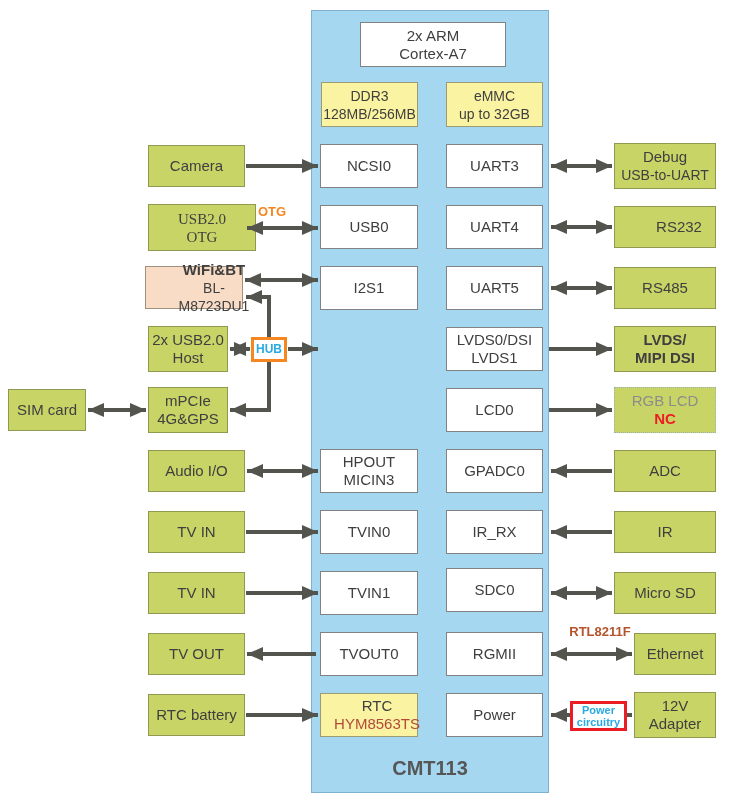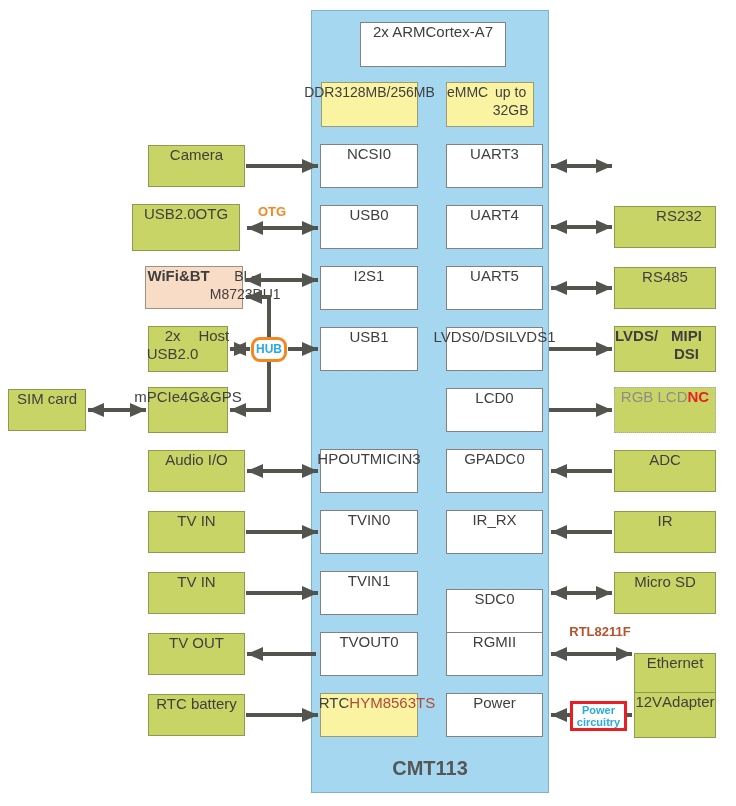--- a/index.html
+++ b/index.html
@@ -2,21 +2,21 @@
 <html><head>
 <meta charset="utf-8">
 <style>
   html,body{margin:0;padding:0;background:#ffffff;}
   #canvas{
     position:relative;width:736px;height:806px;background:#ffffff;overflow:hidden;
     font-family:"Liberation Sans",sans-serif;color:#3f3f3f;
   }
   .abs{position:absolute;box-sizing:border-box;}
   .box{
-    display:flex;flex-direction:row;align-items:flex-start;justify-content:center;
+    display:flex;flex-direction:column;align-items:center;justify-content:center;
     text-align:center;font-size:15px;line-height:18px;z-index:3;
   }
   .panel{
     background:#a6d7f1;border:1px solid #7fb2d0;z-index:1;
   }
   .white{background:#ffffff;border:1px solid #828282;}
   .green{background:#c9d467;border:1px solid #8f9a50;}
   .yellow{background:#faf3a2;border:1px solid #9b9b74;}
   .pink{background:#f8dcc6;border:1px solid #a2907e;padding-left:40px;}
   .dotted{background:#c9d467;border:1px dotted #9ab0b6;}
@@ -47,29 +47,28 @@
   <div class="abs title" style="left:311px;top:757px;width:238px;height:26px;">CMT113</div>
 
   <div class="abs box white" style="left:360px;top:22px;width:146px;height:45px;">
     <span>2x ARM</span>
     <span>Cortex-A7</span>
   </div>
   <div class="abs box yellow" style="left:321px;top:82px;width:97px;height:45px;font-size:14px;">
     <span>DDR3</span>
     <span>128MB/256MB</span>
   </div>
-  <div class="abs box yellow" style="left:446px;top:82px;width:88px;height:45px;font-size:14px;">
+  <div class="abs box yellow" style="left:446px;top:82px;width:97px;height:45px;font-size:14px;">
     <span>eMMC</span>
     <span>up to 32GB</span>
   </div>
 
   <div class="abs box white" style="left:320px;top:144px;width:98px;height:44px;">NCSI0</div>
   <div class="abs box white" style="left:320px;top:205px;width:98px;height:44px;">USB0</div>
   <div class="abs box white" style="left:320px;top:266px;width:98px;height:44px;">I2S1</div>
-  <div class="abs box white" style="left:320px;top:327px;width:98px;height:44px;">USB1</div>
   <div class="abs box white" style="left:320px;top:449px;width:98px;height:44px;">
     <span>HPOUT</span>
     <span>MICIN3</span>
   </div>
   <div class="abs box white" style="left:320px;top:510px;width:98px;height:44px;">TVIN0</div>
   <div class="abs box white" style="left:320px;top:571px;width:98px;height:44px;">TVIN1</div>
   <div class="abs box white" style="left:320px;top:632px;width:98px;height:44px;">TVOUT0</div>
   <div class="abs box yellow" style="left:320px;top:693px;width:98px;height:44px;padding-left:16px;">
     <span>RTC</span>
     <span class="brick-text">HYM8563TS</span>
@@ -78,26 +77,26 @@
   <div class="abs box white" style="left:446px;top:144px;width:97px;height:44px;">UART3</div>
   <div class="abs box white" style="left:446px;top:205px;width:97px;height:44px;">UART4</div>
   <div class="abs box white" style="left:446px;top:266px;width:97px;height:44px;">UART5</div>
   <div class="abs box white" style="left:446px;top:327px;width:97px;height:44px;">
     <span>LVDS0/DSI</span>
     <span>LVDS1</span>
   </div>
   <div class="abs box white" style="left:446px;top:388px;width:97px;height:44px;">LCD0</div>
   <div class="abs box white" style="left:446px;top:449px;width:97px;height:44px;">GPADC0</div>
   <div class="abs box white" style="left:446px;top:510px;width:97px;height:44px;">IR_RX</div>
-  <div class="abs box white" style="left:446px;top:589px;width:97px;height:44px;">SDC0</div>
+  <div class="abs box white" style="left:446px;top:568px;width:97px;height:44px;">SDC0</div>
   <div class="abs box white" style="left:446px;top:632px;width:97px;height:44px;">RGMII</div>
   <div class="abs box white" style="left:446px;top:693px;width:97px;height:44px;">Power</div>
 
   <div class="abs box green" style="left:148px;top:145px;width:97px;height:42px;">Camera</div>
-  <div class="abs box green" style="left:132px;top:204px;width:108px;height:47px;">
+  <div class="abs box green" style="left:148px;top:204px;width:108px;height:47px;font-family:Liberation Serif, serif;">
     <span>USB2.0</span>
     <span>OTG</span>
   </div>
   <div class="abs box pink" style="left:145px;top:266px;width:98px;height:43px;font-size:14px;">
     <span class="bold" style="font-size:15px;">WiFi&amp;BT</span>
     <span>BL-M8723DU1</span>
   </div>
   <div class="abs box green" style="left:148px;top:326px;width:80px;height:46px;">
     <span>2x USB2.0</span>
     <span>Host</span>
@@ -106,41 +105,45 @@
     <span>mPCIe</span>
     <span>4G&amp;GPS</span>
   </div>
   <div class="abs box green" style="left:8px;top:389px;width:78px;height:42px;">SIM card</div>
   <div class="abs box green" style="left:148px;top:450px;width:97px;height:42px;">Audio I/O</div>
   <div class="abs box green" style="left:148px;top:511px;width:97px;height:42px;">TV IN</div>
   <div class="abs box green" style="left:148px;top:572px;width:97px;height:42px;">TV IN</div>
   <div class="abs box green" style="left:148px;top:633px;width:97px;height:42px;">TV OUT</div>
   <div class="abs box green" style="left:148px;top:694px;width:97px;height:42px;">RTC battery</div>
 
+  <div class="abs box green" style="left:614px;top:143px;width:102px;height:46px;font-size:14px;">
+    <span style="font-size:15px;">Debug</span>
+    <span>USB-to-UART</span>
+  </div>
   <div class="abs box green" style="left:614px;top:206px;width:102px;height:42px;padding-left:28px;">RS232</div>
   <div class="abs box green" style="left:614px;top:267px;width:102px;height:42px;">RS485</div>
   <div class="abs box green" style="left:614px;top:326px;width:102px;height:46px;font-weight:bold;">
     <span>LVDS/</span>
     <span>MIPI DSI</span>
   </div>
   <div class="abs box dotted" style="left:614px;top:387px;width:102px;height:46px;">
     <span class="gray-text">RGB LCD</span>
     <span class="red-text">NC</span>
   </div>
   <div class="abs box green" style="left:614px;top:450px;width:102px;height:42px;">ADC</div>
   <div class="abs box green" style="left:614px;top:511px;width:102px;height:42px;">IR</div>
   <div class="abs box green" style="left:614px;top:572px;width:102px;height:42px;">Micro SD</div>
-  <div class="abs box green" style="left:634px;top:633px;width:82px;height:42px;margin-top:20px;">Ethernet</div>
+  <div class="abs box green" style="left:634px;top:633px;width:82px;height:42px;">Ethernet</div>
   <div class="abs box green" style="left:634px;top:692px;width:82px;height:46px;">
     <span>12V</span>
     <span>Adapter</span>
   </div>
 
   <div class="abs tag otg-tag" style="left:250px;top:204px;width:44px;">OTG</div>
-  <div class="abs small-note hub-note" style="left:251px;top:337px;width:36px;height:25px;border-radius:9px;">HUB</div>
+  <div class="abs small-note hub-note" style="left:251px;top:337px;width:36px;height:25px;">HUB</div>
   <div class="abs tag rtl-tag" style="left:560px;top:624px;width:80px;">RTL8211F</div>
   <div class="abs small-note pwr-note" style="left:570px;top:701px;width:57px;height:30px;">
     <span>Power</span>
     <span>circuitry</span>
   </div>
 
   <svg id="wires" width="736" height="806">
     <defs>
       <marker id="ah" markerWidth="17" markerHeight="16" refX="16" refY="8" orient="auto-start-reverse" markerUnits="userSpaceOnUse">
         <path d="M0,1 L16,8 L0,15 Z" fill="#53544d"></path>

